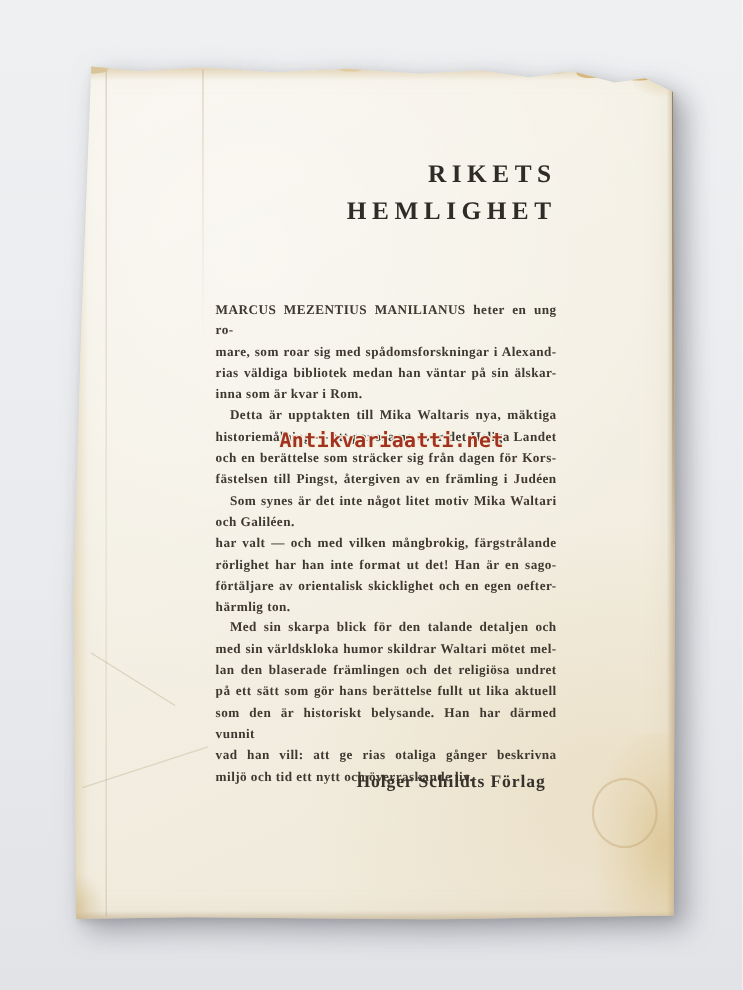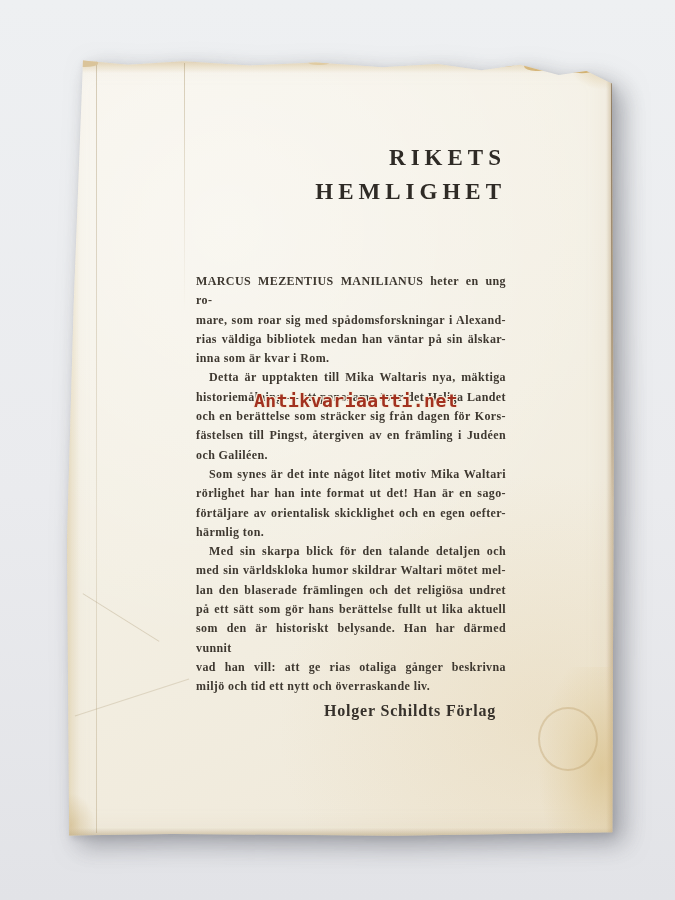--- a/index.html
+++ b/index.html
@@ -109,22 +109,23 @@
 
     <div class="jacket-body">
         <div class="bodyline">MARCUS MEZENTIUS MANILIANUS heter en ung ro-</div>
         <div class="bodyline">mare, som roar sig med spådomsforskningar i Alexand-</div>
         <div class="bodyline">rias väldiga bibliotek medan han väntar på sin älskar-</div>
         <div class="bodyline last">inna som är kvar i Rom.</div>
         <div class="bodyline ind">Detta är upptakten till Mika Waltaris nya, mäktiga</div>
         <div class="bodyline">historiemålning — ett panorama över det Heliga Landet</div>
         <div class="bodyline">och en berättelse som sträcker sig från dagen för Kors-</div>
         <div class="bodyline">fästelsen till Pingst, återgiven av en främling i Judéen</div>
+        <div class="bodyline ind">Som synes är det inte något litet motiv Mika Waltari</div>
         <div class="bodyline last">och Galiléen.</div>
-        <div class="bodyline ind">Som synes är det inte något litet motiv Mika Waltari</div>
+        <div class="bodyline">har valt — och med vilken mångbrokig, färgstrålande</div>
         <div class="bodyline">rörlighet har han inte format ut det! Han är en sago-</div>
         <div class="bodyline">förtäljare av orientalisk skicklighet och en egen oefter-</div>
         <div class="bodyline last">härmlig ton.</div>
         <div class="bodyline ind">Med sin skarpa blick för den talande detaljen och</div>
         <div class="bodyline">med sin världskloka humor skildrar Waltari mötet mel-</div>
         <div class="bodyline">lan den blaserade främlingen och det religiösa undret</div>
         <div class="bodyline">på ett sätt som gör hans berättelse fullt ut lika aktuell</div>
         <div class="bodyline">som den är historiskt belysande. Han har därmed vunnit</div>
         <div class="bodyline">vad han vill: att ge rias otaliga gånger beskrivna</div>
         <div class="bodyline last">miljö och tid ett nytt och överraskande liv.</div>

